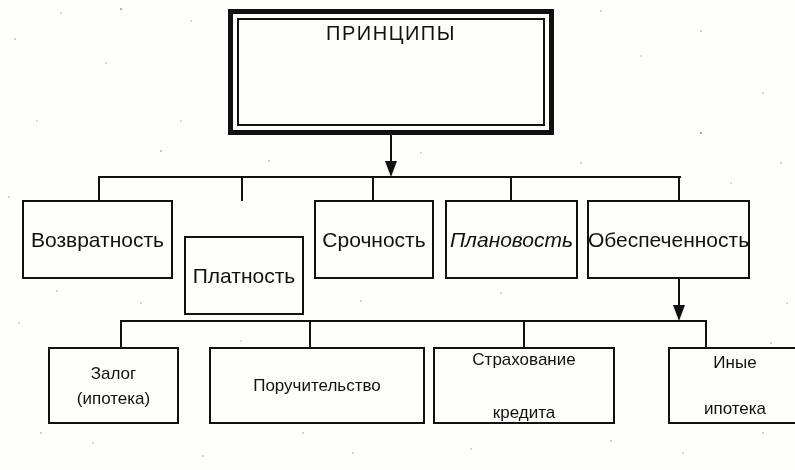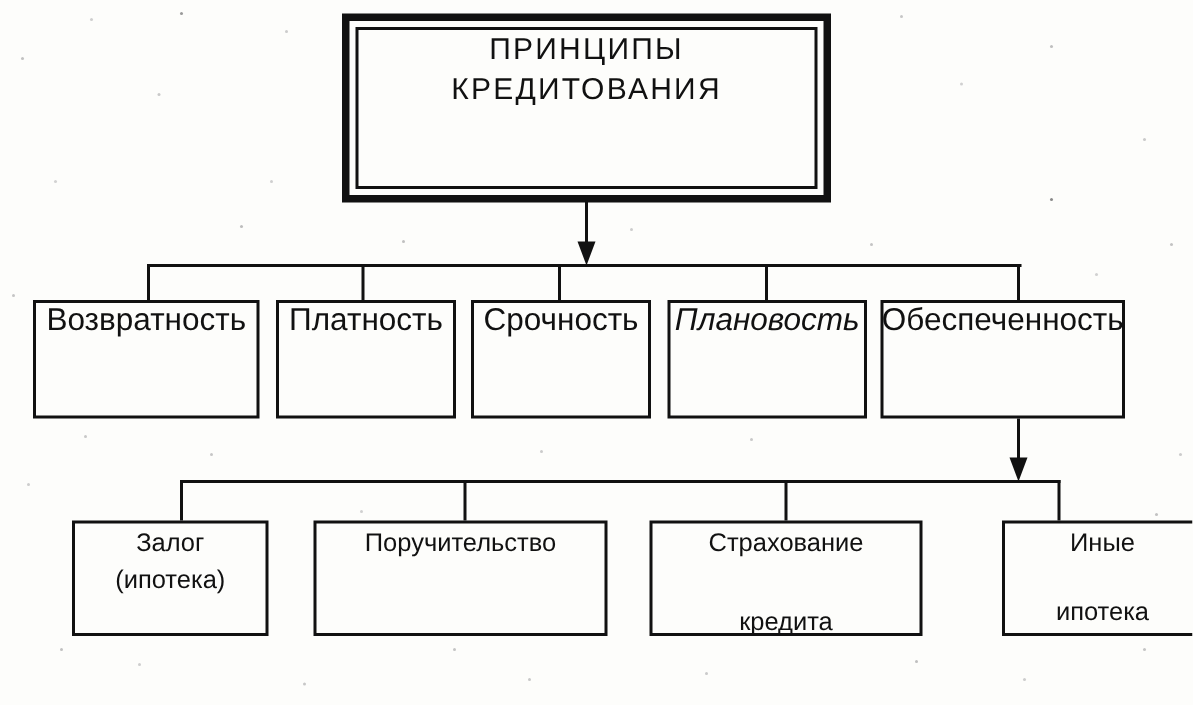--- a/index.html
+++ b/index.html
@@ -17,21 +17,21 @@
     color: var(--ink, #111);
   }
   .box {
     position: absolute;
     box-sizing: border-box;
     border: 2px solid var(--ink, #111);
     background: var(--paper, #fdfdfb);
     display: flex;
     flex-direction: column;
     align-items: center;
-    justify-content: flex-start;
+    justify-content: center;
     text-align: center;
     color: var(--ink, #111);
   }
   
   .root-box {
     position: absolute;
     left: 228px; top: 9px;
     width: 326px; height: 126px;
     box-sizing: border-box;
     border: 5px solid var(--ink, #111);
@@ -49,29 +49,29 @@
     font-size: 20px;
     line-height: 27px;
     letter-spacing: 1.5px;
     color: var(--ink, #111);
   }
   .root-inner span { display: block; }
 
   
   .principle { top: 200px; height: 79px; font-size: 21px; }
   .p1 { left: 22px;  width: 151px; }
-  .p2 { left: 184px; width: 120px; }
+  .p2 { left: 184px; width: 120px; margin-top: 36px; }
   .p3 { left: 314px; width: 120px; }
   .p4 { left: 445px; width: 133px; font-style: italic; }
   .p5 { left: 587px; width: 163px; }
 
   
   .security { top: 347px; height: 77px; font-size: 17px; line-height: 25px; }
   .c1 { left: 48px;  width: 131px; }
-  .c2 { left: 209px; width: 196px; }
+  .c2 { left: 209px; width: 216px; }
   .c3 { left: 433px; width: 182px; gap: 28px; }
   .c4 { left: 668px; width: 134px; gap: 21px; }
   .security span { display: block; }
 
   
   .hline, .vline { position: absolute; background: var(--ink, #111); }
   .mid-hline   { left: 98px;  top: 176px; width: 583px; height: 2px; }
   .low-hline   { left: 120px; top: 320px; width: 587px; height: 2px; }
   .mid-stub { top: 176px; width: 2px; height: 25px; }
   .ms1 { left: 98px; }  .ms2 { left: 241px; } .ms3 { left: 372px; }
@@ -117,21 +117,20 @@
 </head>
 <body>
 
 <div class="canvas">
 
   <div class="speckle"></div>
 
   <div class="root-box">
     <div class="root-inner">
       <span>ПРИНЦИПЫ</span>
-      <span>КРЕДИТОВАНИЯ</span>
     </div>
   </div>
 
   <div class="vline arrow-shaft a1-shaft"></div>
   <div class="arrowhead a1-head"></div>
 
   <div class="hline mid-hline"></div>
   <div class="vline mid-stub ms1"></div>
   <div class="vline mid-stub ms2"></div>
   <div class="vline mid-stub ms3"></div>

